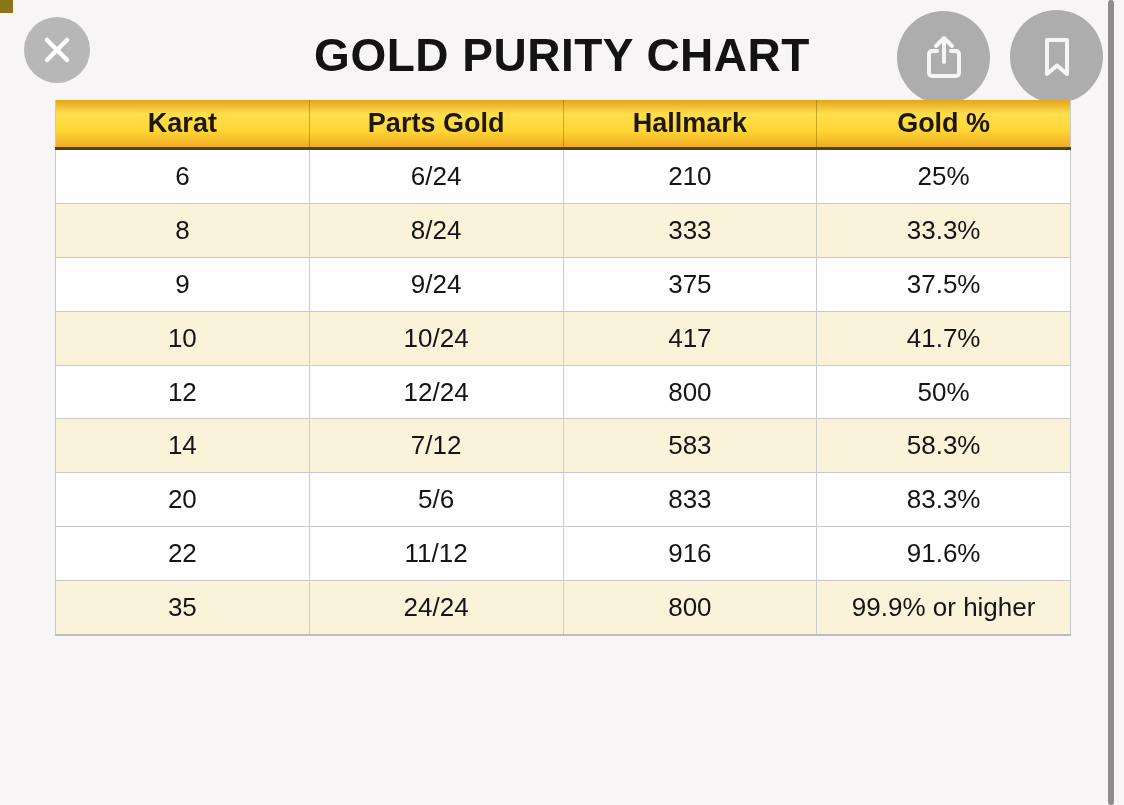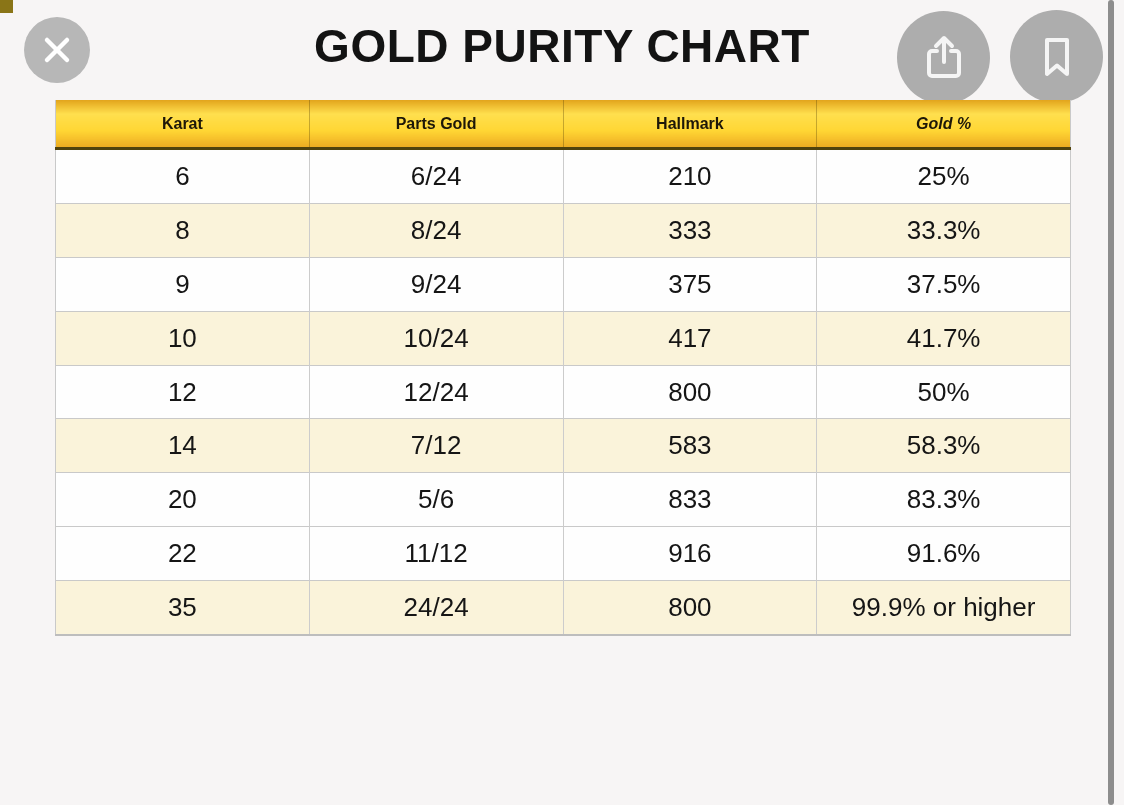--- a/index.html
+++ b/index.html
@@ -20,21 +20,21 @@
   .corner-fragment {
     position: absolute;
     left: 0; top: 0;
     width: 13px; height: 13px;
     background: #8a7517;
   }
   .page-title {
     position: absolute;
     left: 0; right: 0;
     top: 16px;
-    margin: 3px;
+    margin: 12px;
     text-align: center;
     font-size: 46px;
     font-weight: bold;
     letter-spacing: 0.5px;
     color: #131313;
   }
   .circle-btn {
     position: absolute;
     border: none;
     border-radius: 50%;
@@ -73,30 +73,30 @@
     left: 55px; top: 100px;
     width: 1016px;
     border-collapse: collapse;
     table-layout: fixed;
     border-left: 1px solid #c9c9c9;
     border-right: 1px solid #c9c9c9;
     border-bottom: 2px solid #bdbdbd;
   }
   table.gold-table th {
     height: 45px;
-    font-size: 16px;
+    font-size: 27px;
     font-weight: bold;
     color: #1d1708;
     text-align: center;
     vertical-align: middle;
     background: linear-gradient(180deg, #e2a41c 0%, #ffdf4e 30%, #ffd634 65%, #edac22 100%);
     border-bottom: 3px solid #51430d;
     border-right: 1px solid rgba(90, 70, 10, 0.35);
   }
-  table.gold-table th:last-child { border-right: none; font-style: italic; }
+  table.gold-table th:last-child { border-right: none; }
   table.gold-table td {
     height: 50.9px;
     font-size: 26px;
     color: #151515;
     text-align: center;
     vertical-align: middle;
     background: #fefefe;
     border-top: 1px solid #c9c9c9;
     border-right: 1px solid #cccccc;
   }

